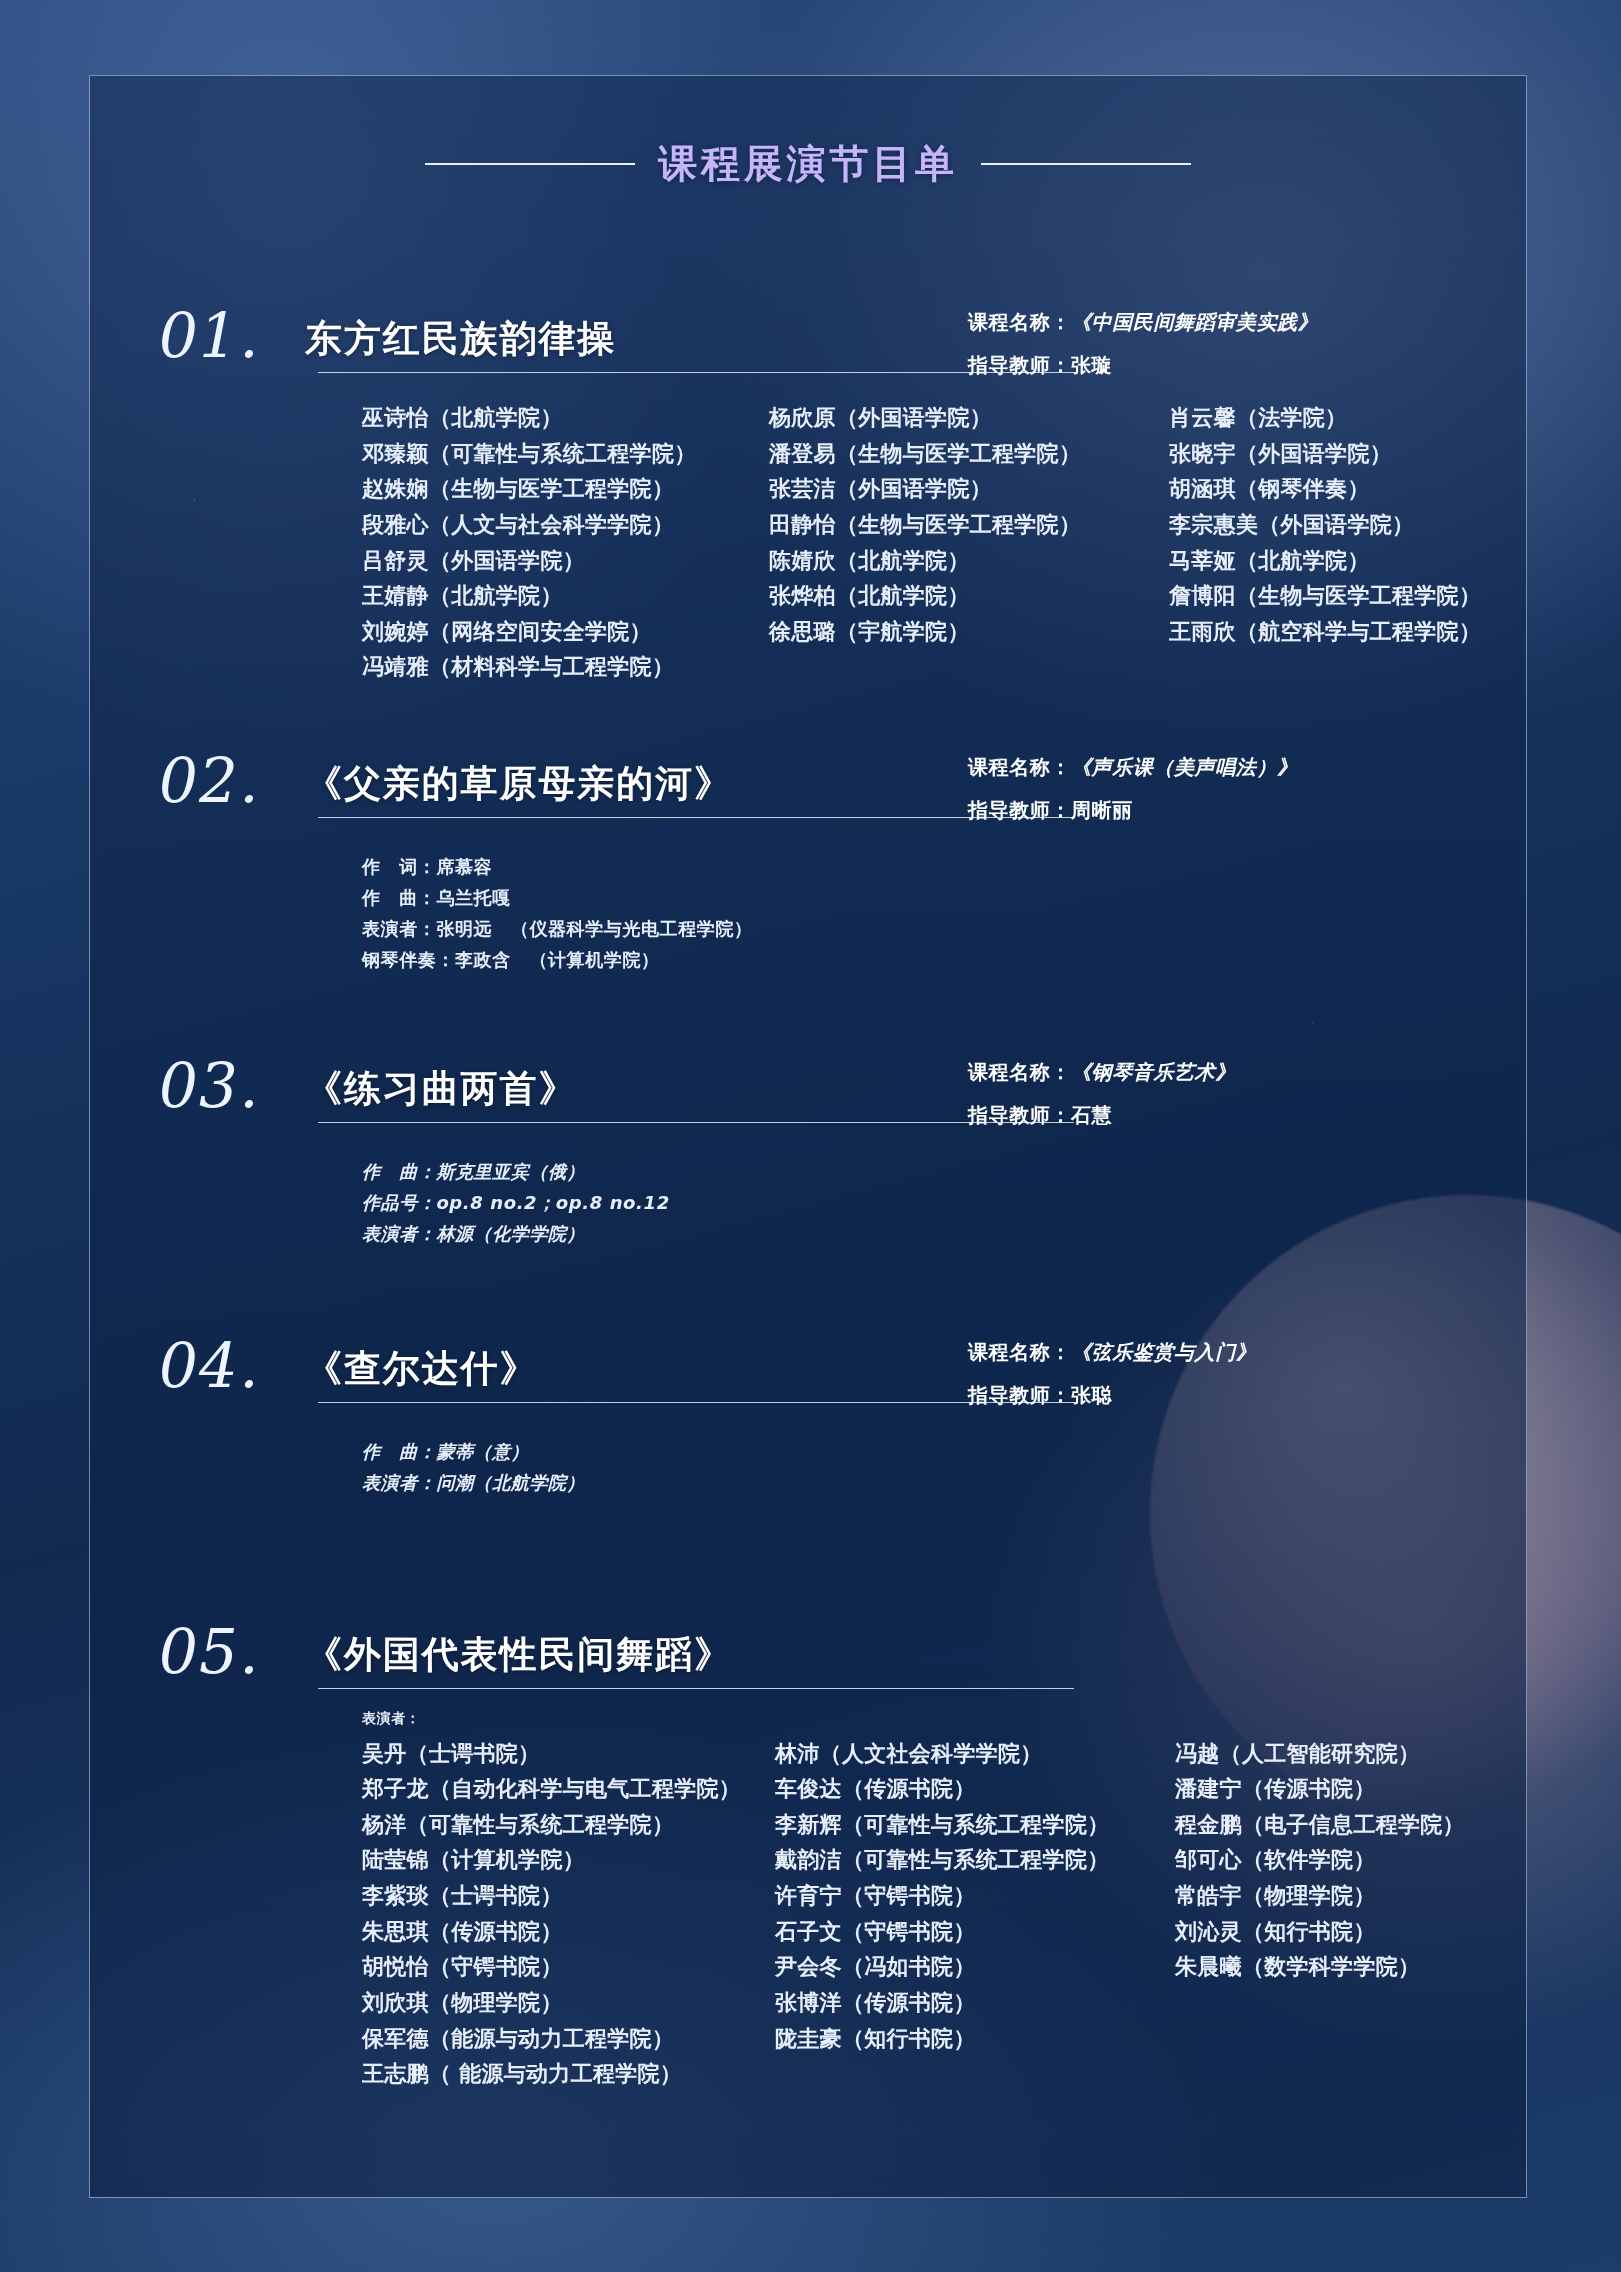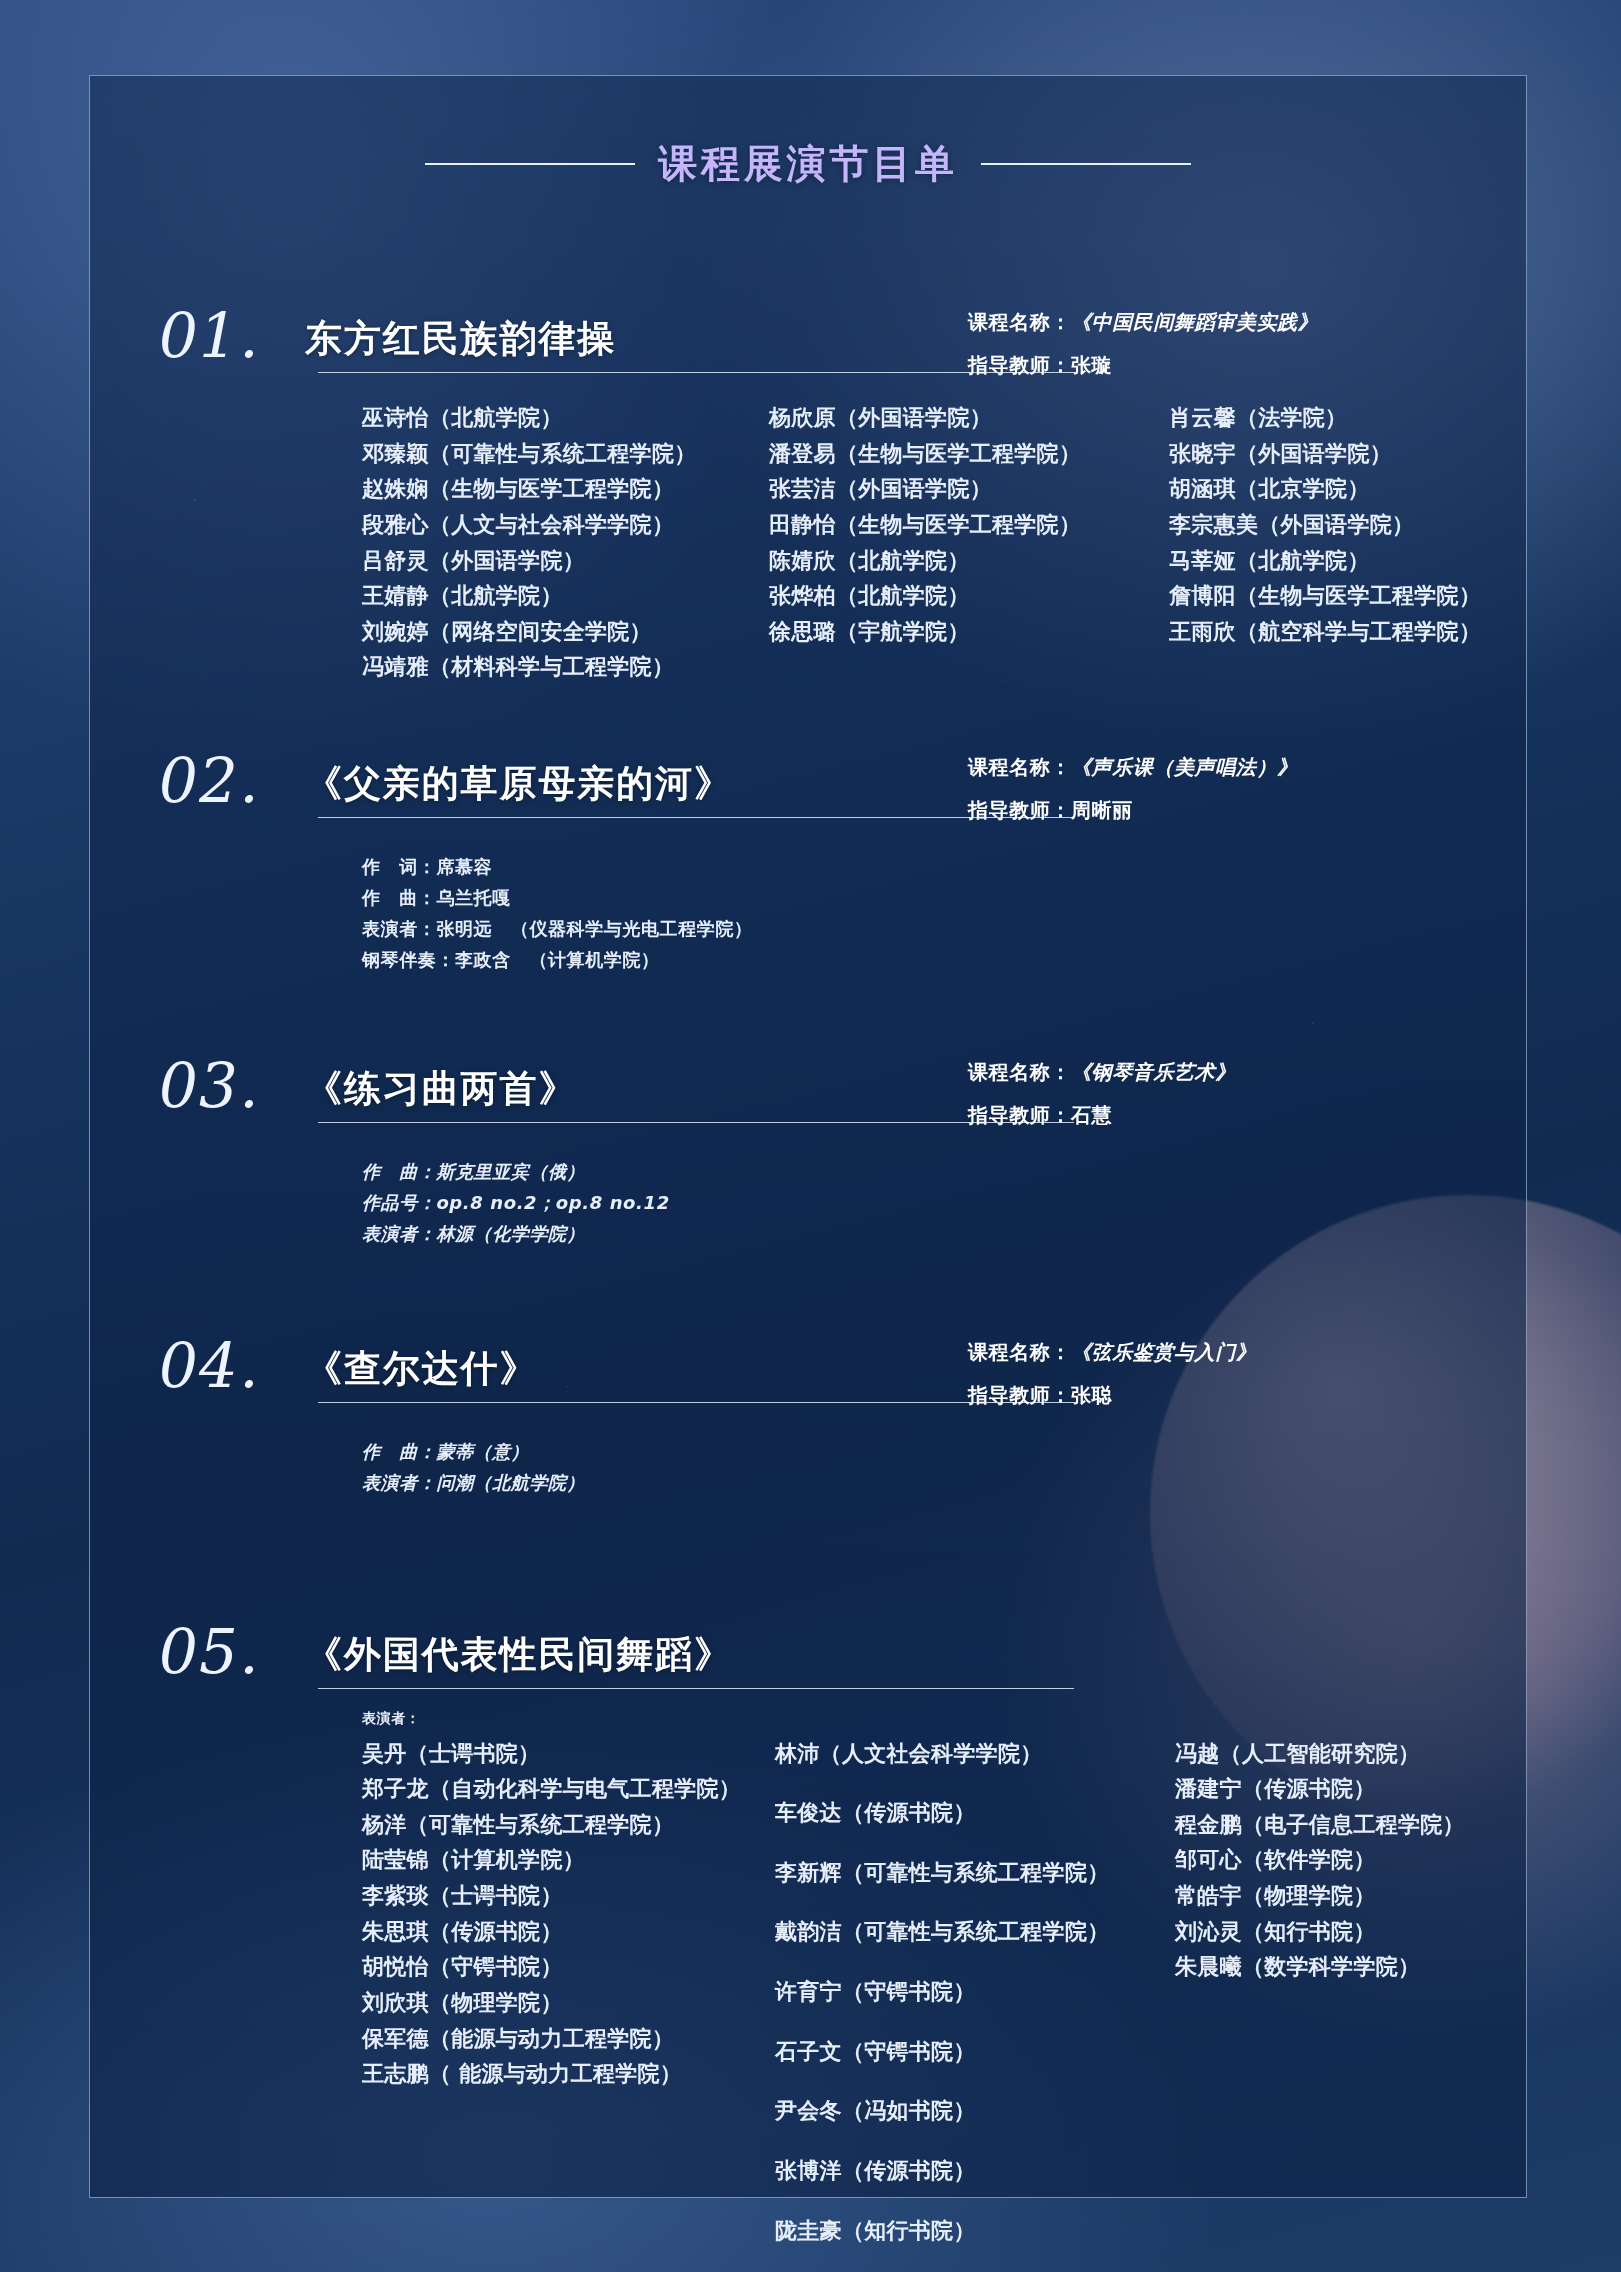--- a/index.html
+++ b/index.html
@@ -229,21 +229,21 @@
         <div class="cell">潘登易（生物与医学工程学院）</div>
         <div class="cell">张芸洁（外国语学院）</div>
         <div class="cell">田静怡（生物与医学工程学院）</div>
         <div class="cell">陈婧欣（北航学院）</div>
         <div class="cell">张烨柏（北航学院）</div>
         <div class="cell">徐思璐（宇航学院）</div>
       </div>
       <div class="col">
         <div class="cell">肖云馨（法学院）</div>
         <div class="cell">张晓宇（外国语学院）</div>
-        <div class="cell">胡涵琪（北京学院）</div>
+        <div class="cell">胡涵琪（钢琴伴奏）</div>
         <div class="cell">李宗惠美（外国语学院）</div>
         <div class="cell">马莘娅（北航学院）</div>
         <div class="cell">詹博阳（生物与医学工程学院）</div>
         <div class="cell">王雨欣（航空科学与工程学院）</div>
       </div>
     </div>
   </div>
 </div>
 
 <div class="item" style="top:750px;">
@@ -311,21 +311,21 @@
         <div class="cell">郑子龙（自动化科学与电气工程学院）</div>
         <div class="cell">杨洋（可靠性与系统工程学院）</div>
         <div class="cell">陆莹锦（计算机学院）</div>
         <div class="cell">李紫琰（士谔书院）</div>
         <div class="cell">朱思琪（传源书院）</div>
         <div class="cell">胡悦怡（守锷书院）</div>
         <div class="cell">刘欣琪（物理学院）</div>
         <div class="cell">保军德（能源与动力工程学院）</div>
         <div class="cell">王志鹏（ 能源与动力工程学院）</div>
       </div>
-      <div class="col" style="width:400px;gap:24px;">
+      <div class="col" style="width:400px;">
         <div class="cell">林沛（人文社会科学学院）</div>
         <div class="cell">车俊达（传源书院）</div>
         <div class="cell">李新辉（可靠性与系统工程学院）</div>
         <div class="cell">戴韵洁（可靠性与系统工程学院）</div>
         <div class="cell">许育宁（守锷书院）</div>
         <div class="cell">石子文（守锷书院）</div>
         <div class="cell">尹会冬（冯如书院）</div>
         <div class="cell">张博洋（传源书院）</div>
         <div class="cell">陇圭豪（知行书院）</div>
       </div>

